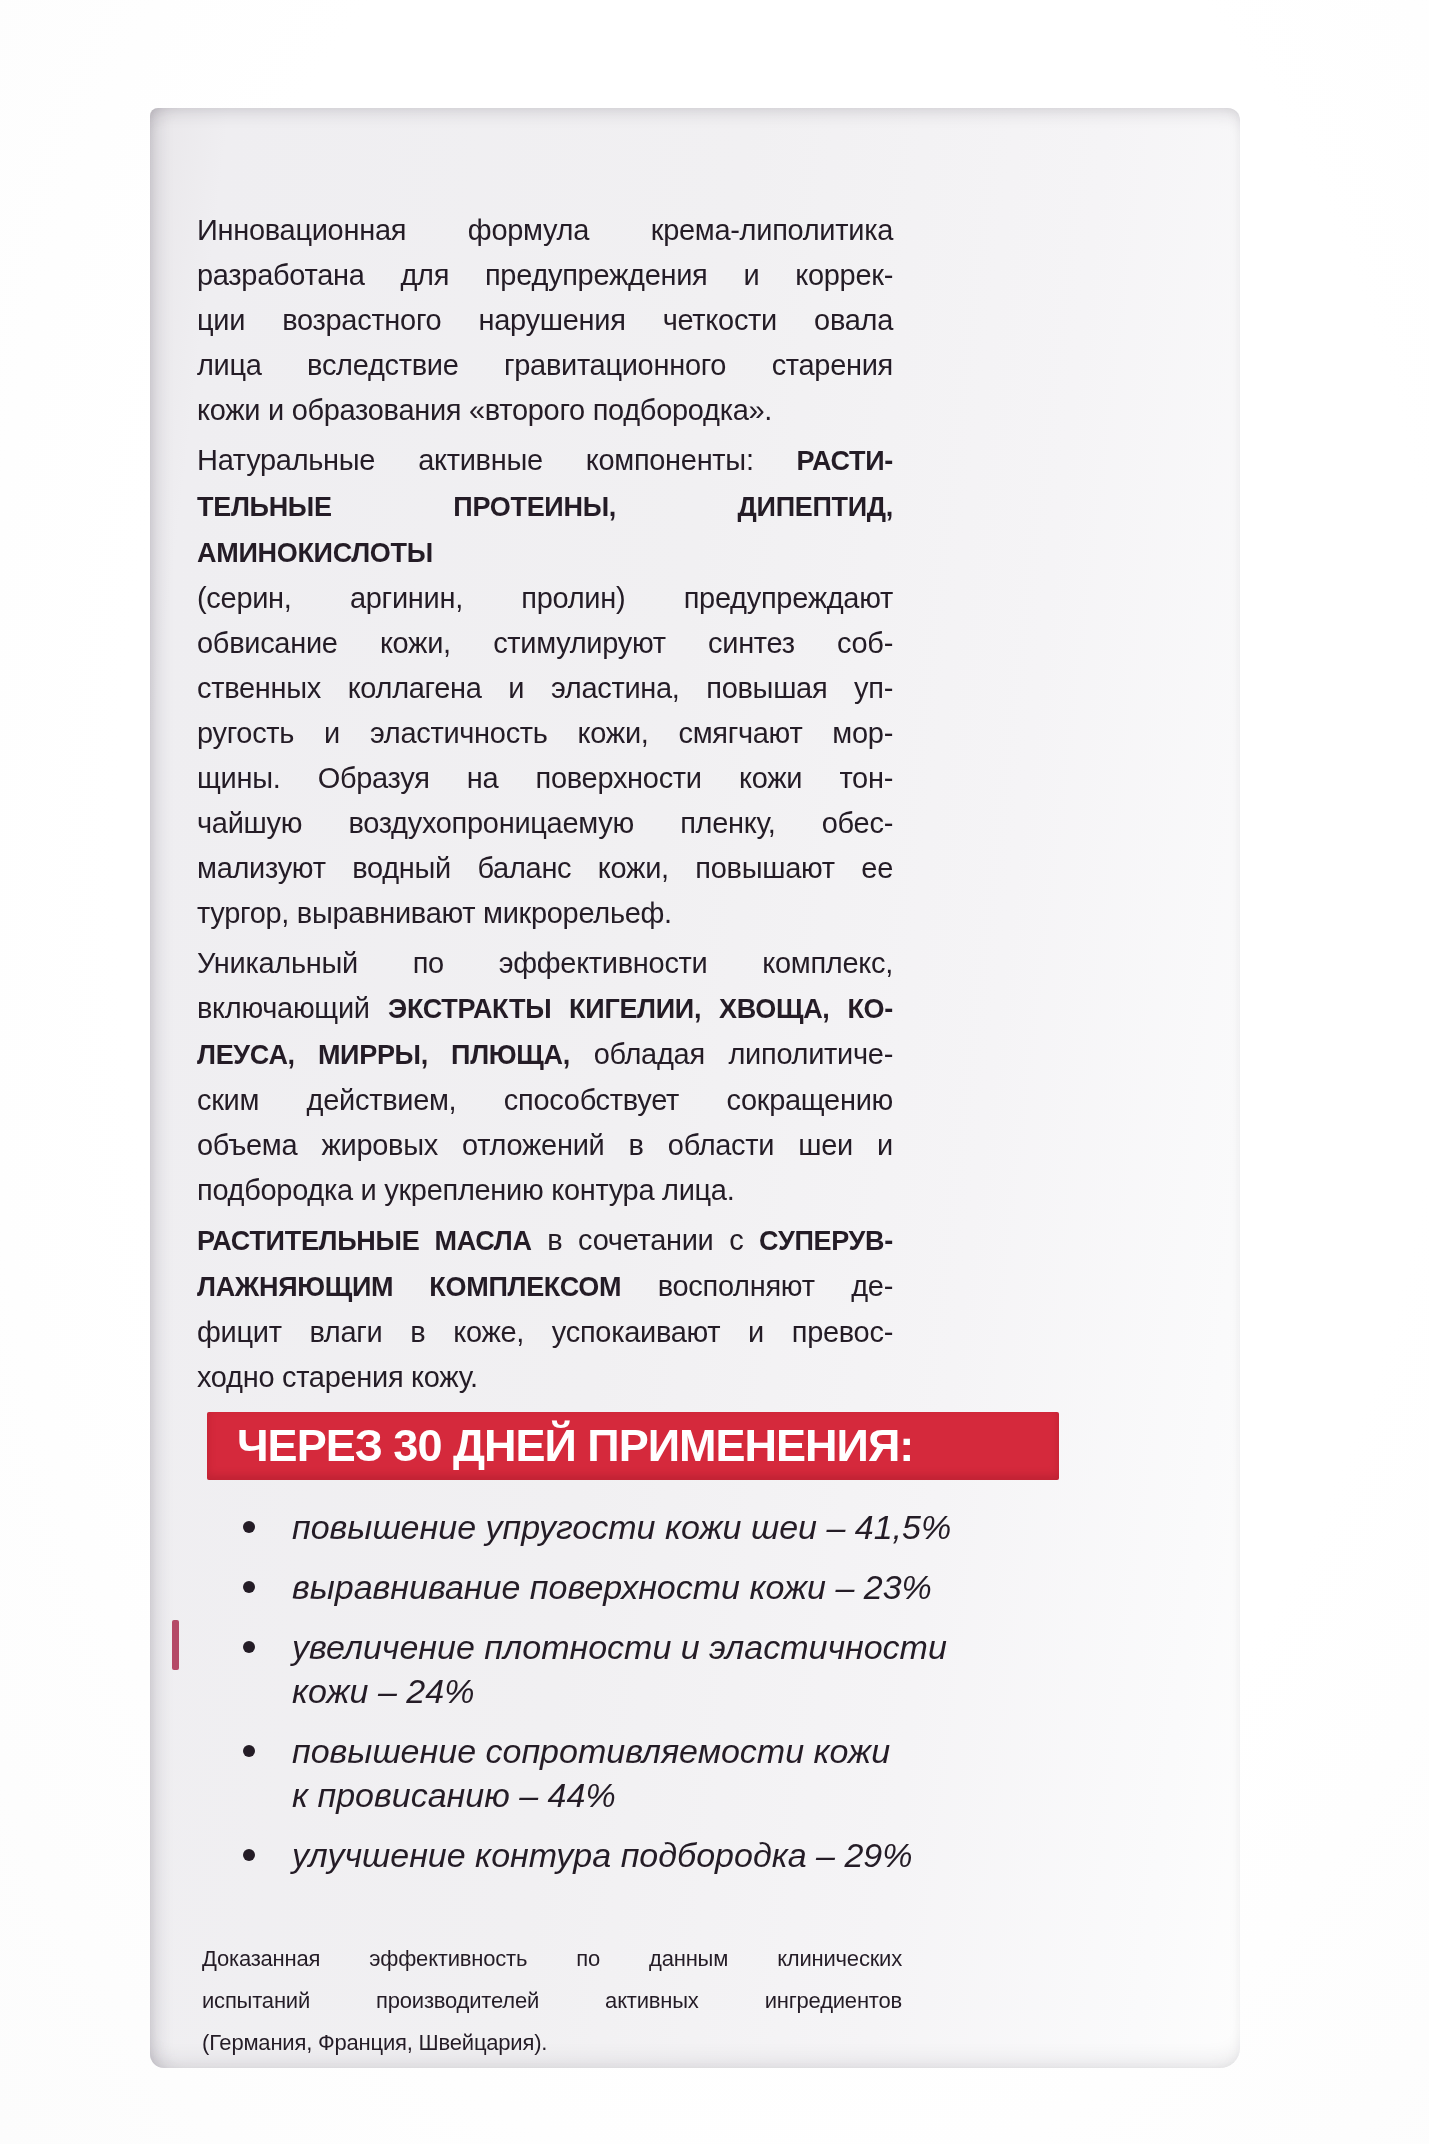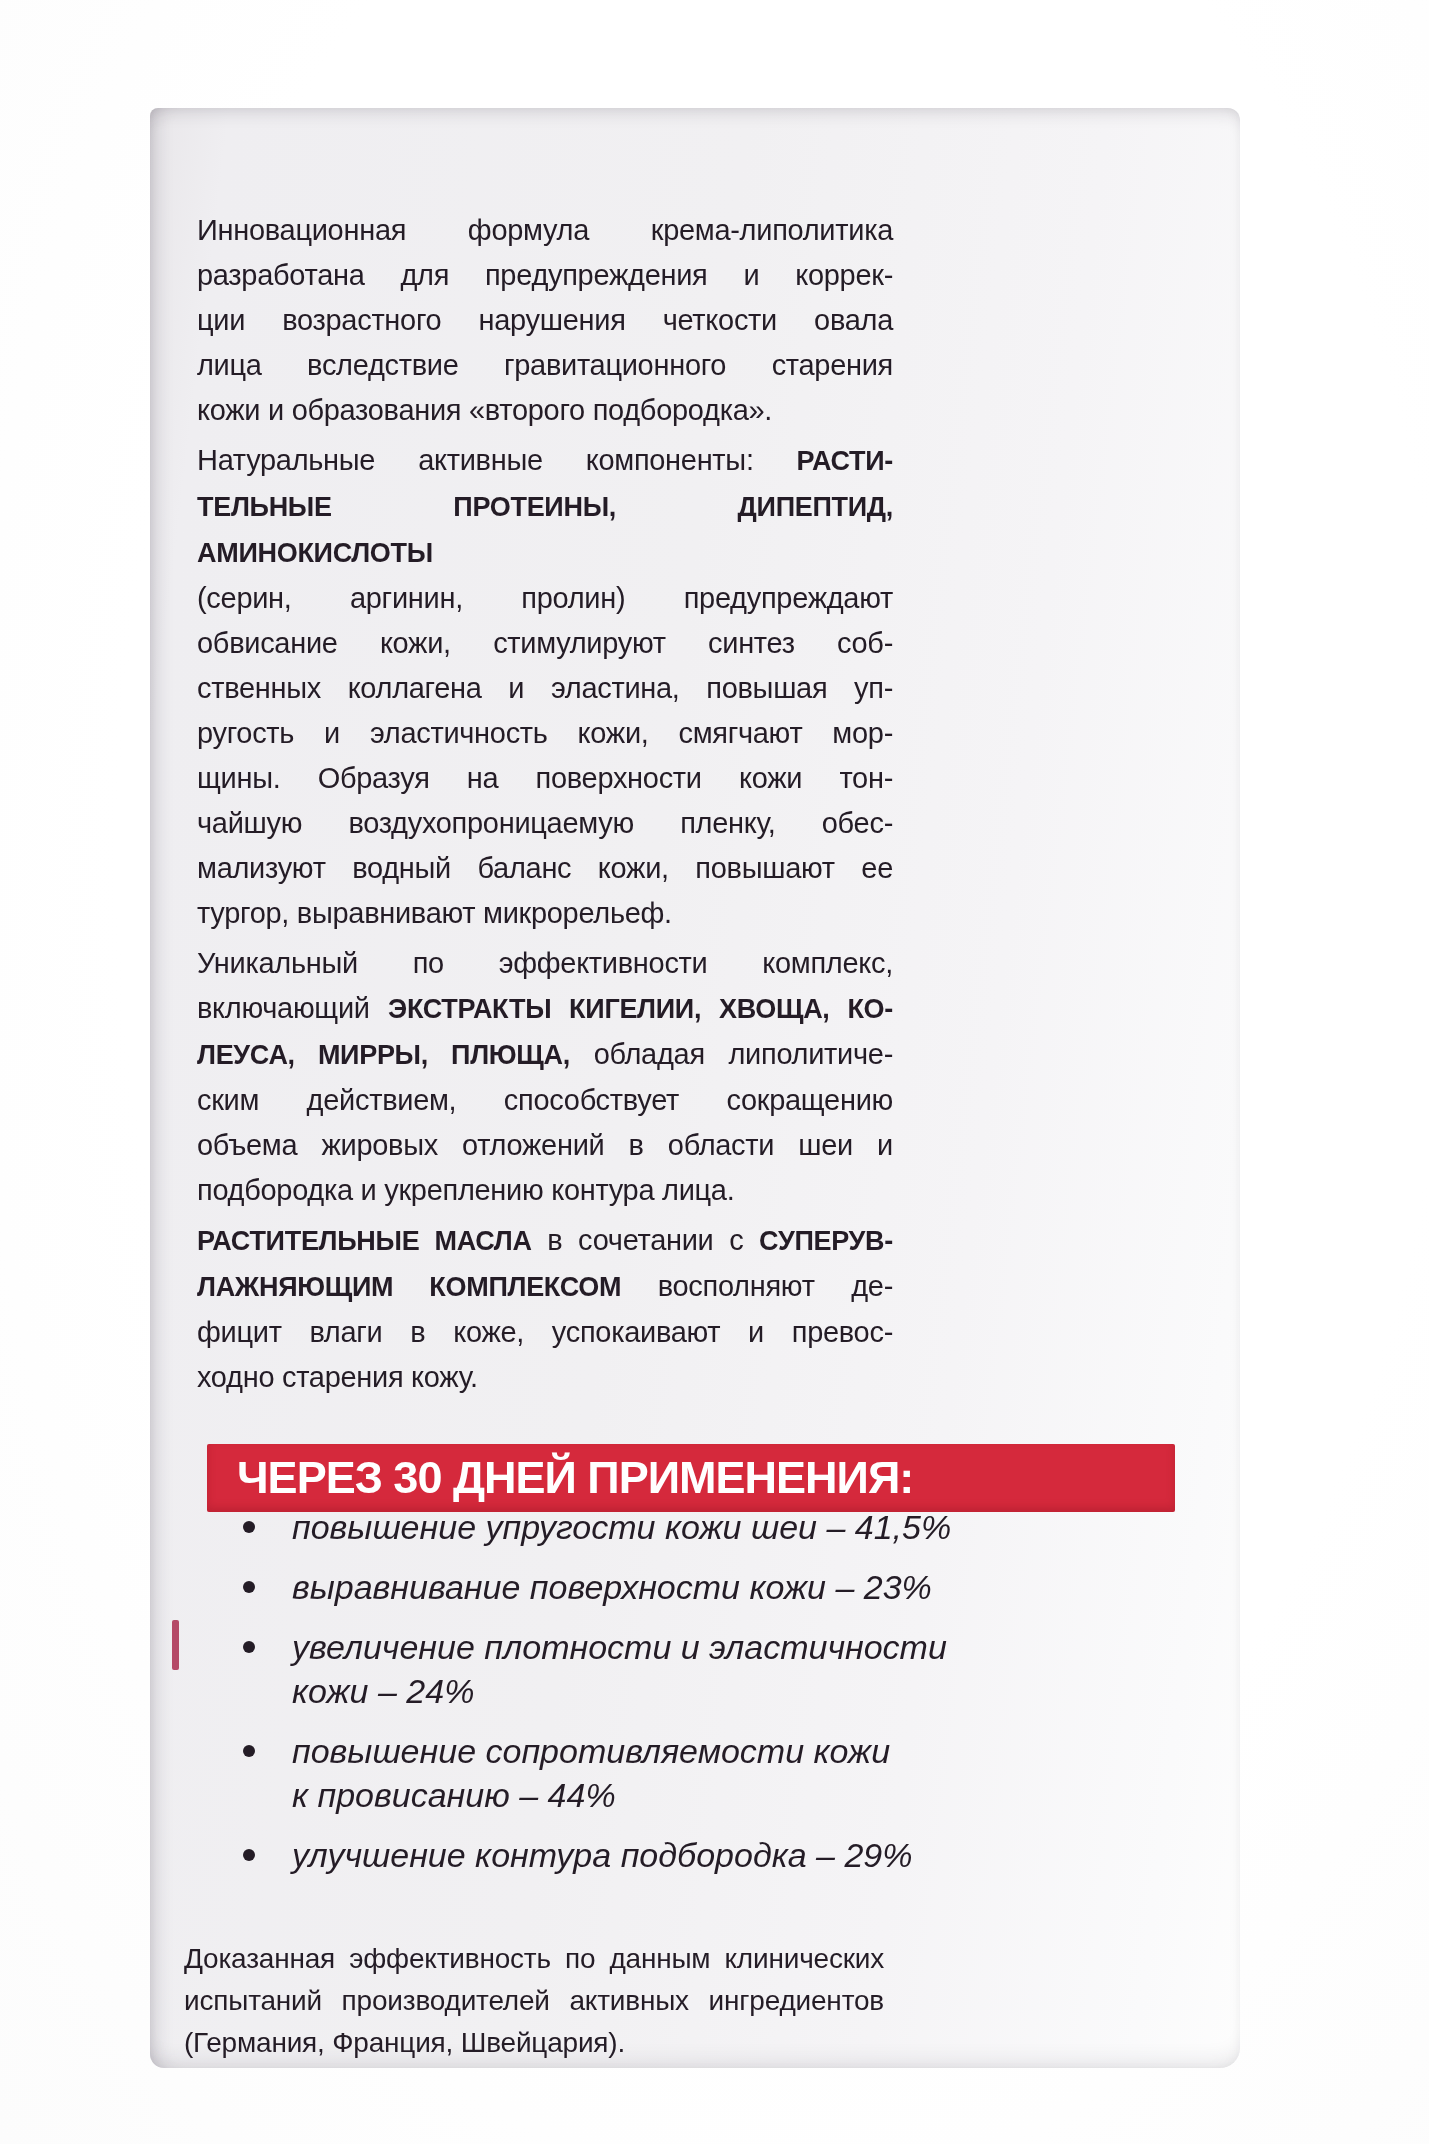--- a/index.html
+++ b/index.html
@@ -19,34 +19,34 @@
       inset 0 -20px 26px -20px rgba(40,30,50,.16),
       inset -10px 0 16px -12px rgba(40,30,50,.06);
   }
   .edge-mark{position:absolute;left:22px;top:1512px;width:7px;height:50px;background:#b54a68;border-radius:2px;}
   .desc{position:absolute;left:47px;top:100px;width:696px;color:#241c26;font-size:29px;line-height:45px;letter-spacing:-.3px;}
   .para{margin:0 0 5px 0;}
   .line{text-align:justify;text-align-last:justify;min-height:45px;}
   .line.last{text-align-last:left;}
   .b{font-weight:700;font-size:27px;letter-spacing:-.3px;}
   .banner{
-    position:absolute;left:57px;top:1304px;width:968px;height:68px;
+    position:absolute;left:57px;top:1304px;width:852px;height:68px;
     background:#d5293c;border-radius:2px;
     box-shadow:inset 0 -4px 8px rgba(120,10,25,.25);
-    display:flex;align-items:center;margin-top:32px;
+    display:flex;align-items:center;
   }
   .banner-label{
     color:#ffffff;font-weight:700;font-size:45px;letter-spacing:-1px;
     padding-left:30px;white-space:nowrap;
   }
   .results{position:absolute;left:93px;top:1397px;width:950px;color:#241c26;font-style:italic;font-size:34px;line-height:44px;}
   .result{display:flex;gap:17px;margin-bottom:16px;}
   .dot{flex:none;width:12px;height:12px;border-radius:50%;background:#241c26;margin-top:16px;}
   .rline{white-space:nowrap;margin-left:20px;}
-  .footnote{position:absolute;left:34px;top:1830px;width:700px;color:#241c26;font-size:28px;line-height:42px;letter-spacing:-.2px;}
+  .footnote{position:absolute;left:52px;top:1830px;width:700px;color:#241c26;font-size:22px;line-height:42px;letter-spacing:-.2px;}
   .fline{text-align:justify;text-align-last:justify;}
   .fline.last{text-align-last:left;}
 </style>
 </head>
 <body>
 
 <div class="photo">
   <div class="box">
     <div class="edge-mark"></div>
     <div class="desc">

